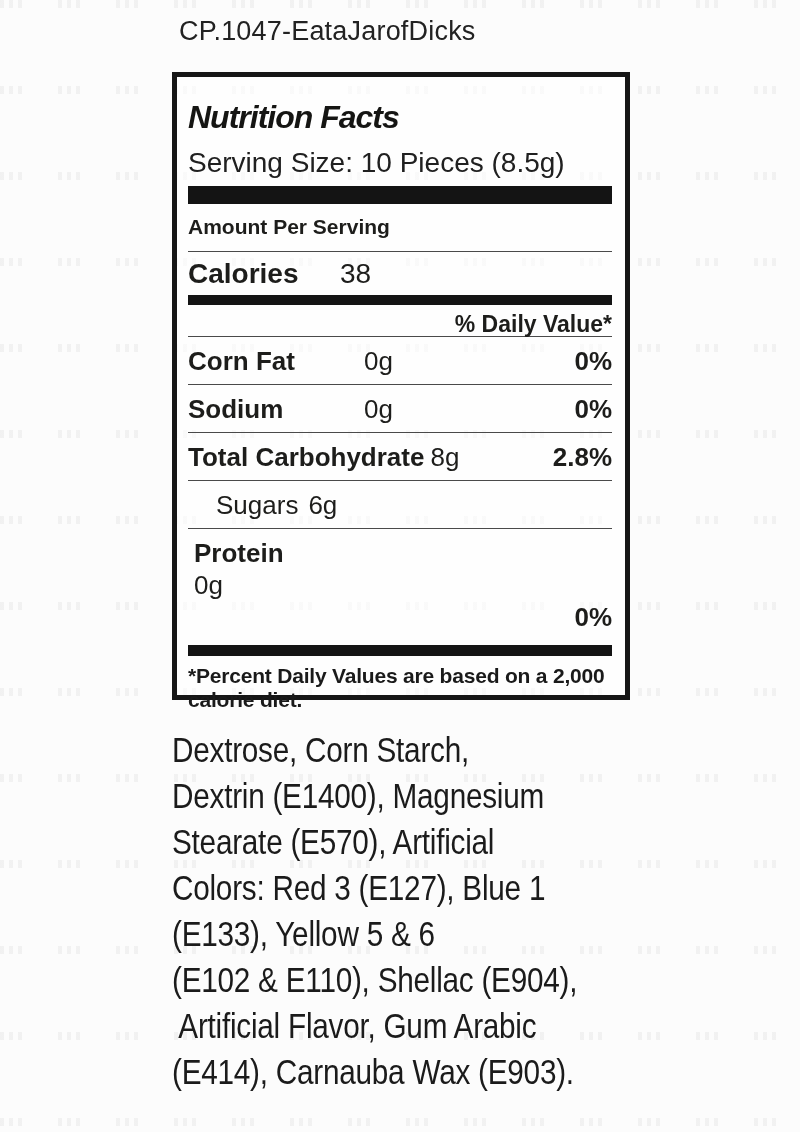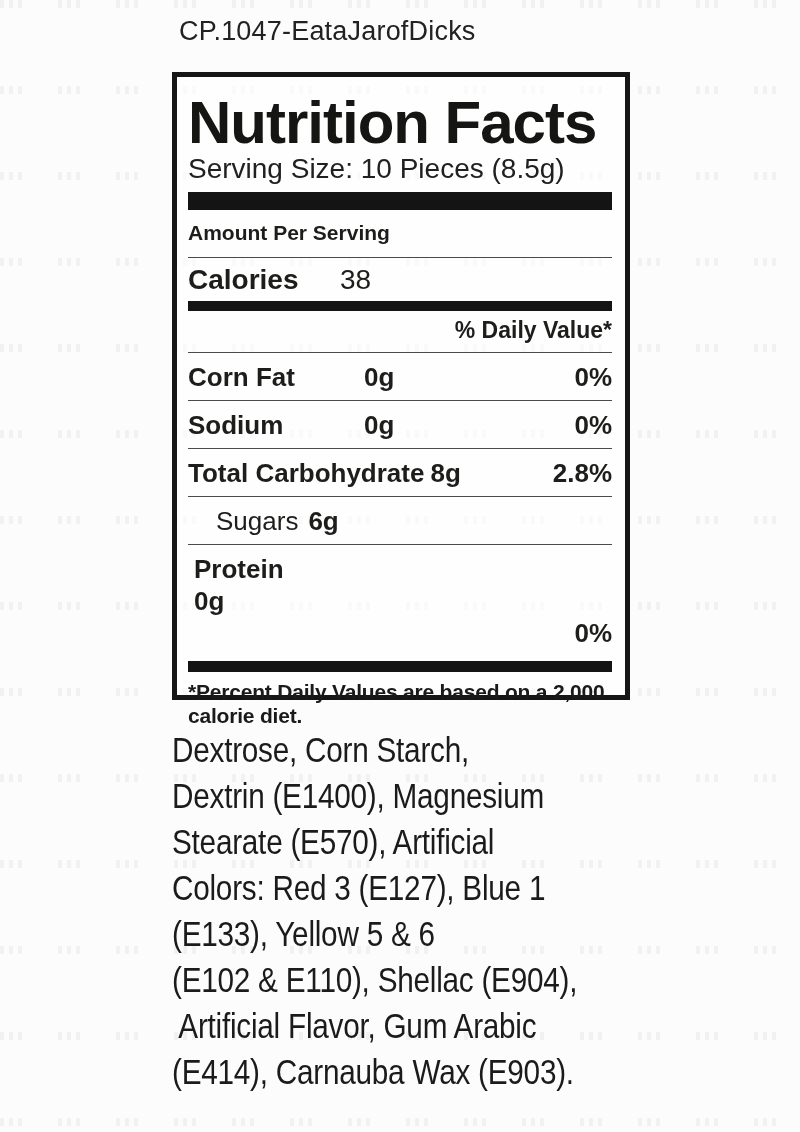--- a/index.html
+++ b/index.html
@@ -23,22 +23,22 @@
   }
 
   .nf-box {
     position: absolute; left: 172px; top: 72px;
     width: 458px; height: 628px;
     border: 5px solid #161616;
     padding: 4px 13px 0 11px;
     background: rgba(255,255,255,0.6);
   }
   .nf-title {
-    font-size: 60px; font-weight: 700; letter-spacing: -1px;
-    line-height: 56px; margin-top: 14px; color: #151513;
+    font-size: 32px; font-weight: 700; letter-spacing: -1px;
+    line-height: 56px; margin-top: 8px; color: #151513; font-style: italic;
   }
   .nf-line { font-size: 28px; line-height: 35px; color: #202020; }
 
   .bar { background: #141414; width: 100%; }
   .bar-thick { height: 18px; margin-top: 6px; }
   .bar-mid   { height: 10px; }
   .bar-bottom{ height: 11px; margin-top: 5px; }
 
   .nf-aps {
     margin-top: 12px; font-size: 21px; font-weight: 700;
@@ -49,31 +49,31 @@
     display: flex; align-items: baseline;
     margin-top: 7px; font-size: 28px; line-height: 30px;
     padding-bottom: 6px;
   }
   .cal-label { font-weight: 700; min-width: 152px; }
   .cal-value { font-weight: 400; }
 
   .nf-dvh {
     margin-top: 7px; text-align: right;
     font-size: 23px; font-weight: 700; line-height: 24px;
-    padding-bottom: 10px; border-bottom: 1px solid #4a4a4a;
+    border-bottom: 1px solid #4a4a4a;
   }
 
   .nutrient-row {
     display: flex; align-items: baseline;
     font-size: 26px; line-height: 32px;
     padding: 8px 0 7px; border-bottom: 1px solid #4a4a4a;
   }
   .nutrient-row:last-child { border-bottom: none; flex-direction: column; }
   .n-label { font-weight: 700; min-width: 170px; }
-  .n-amount { font-weight: 700; margin-left: 6px; }
+  .n-amount { font-weight: 400; margin-left: 6px; }
   .n-dv { margin-left: auto; font-weight: 700; }
   .nutrient-row.plain .n-label { font-weight: 400; min-width: 0; padding-left: 28px; }
   .nutrient-row.plain .n-amount { margin-left: 10px; }
   .nutrient-row.plain .n-dv { font-weight: 400; }
 
   .nf-foot {
     margin-top: 8px; font-size: 21px; font-weight: 700;
     line-height: 24px; letter-spacing: -0.2px;
     white-space: pre-line; color: #1a1a1a;
   }

